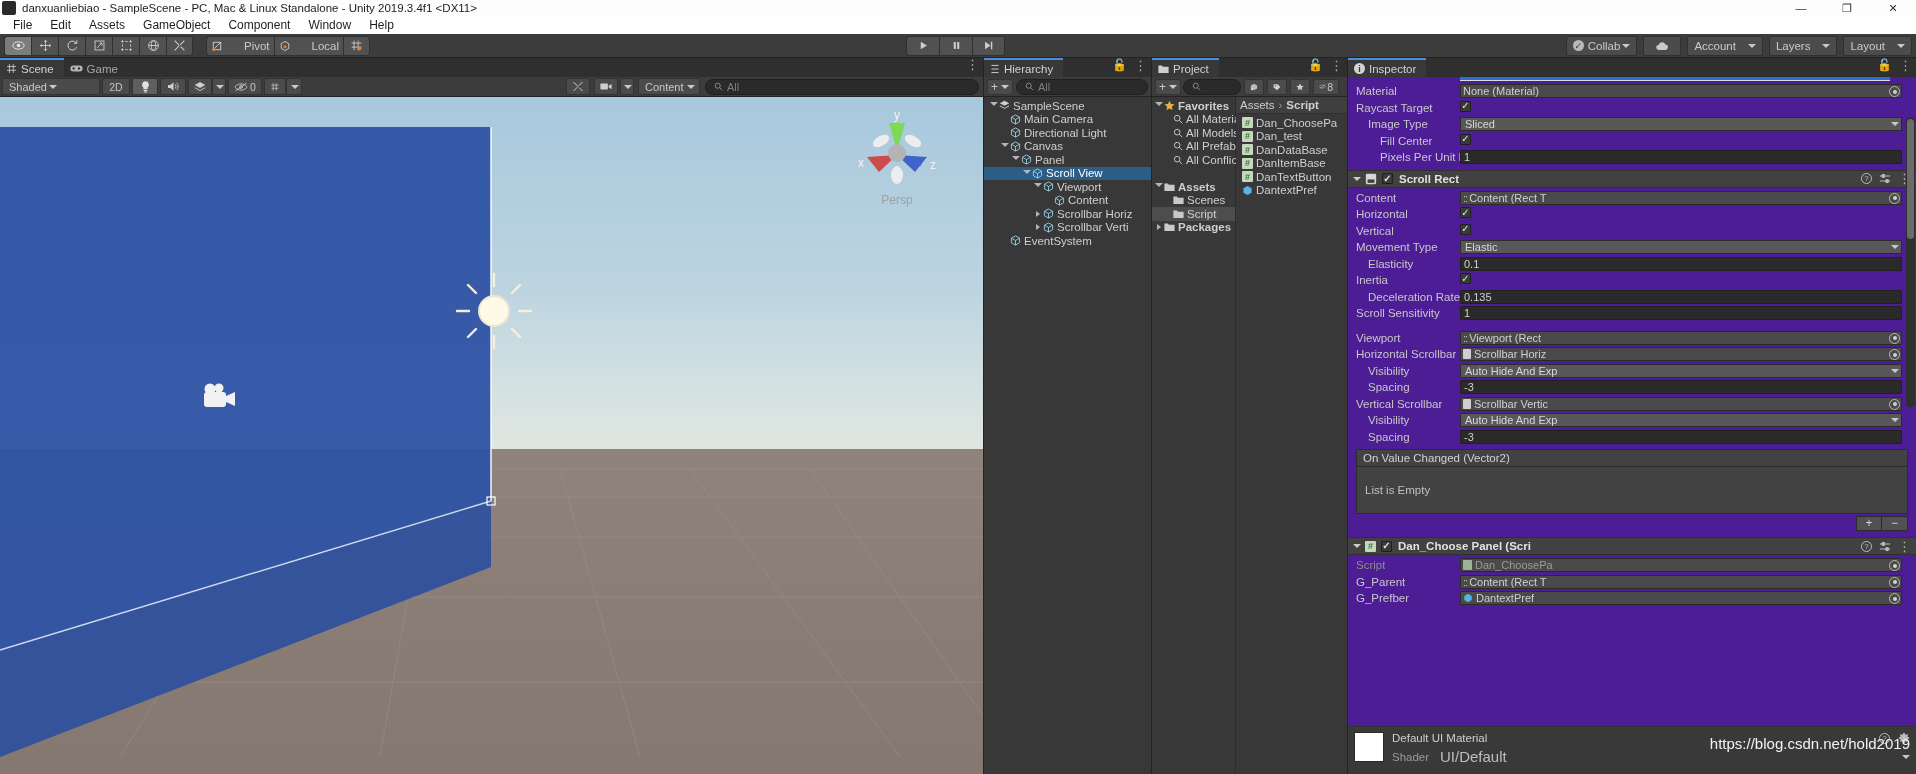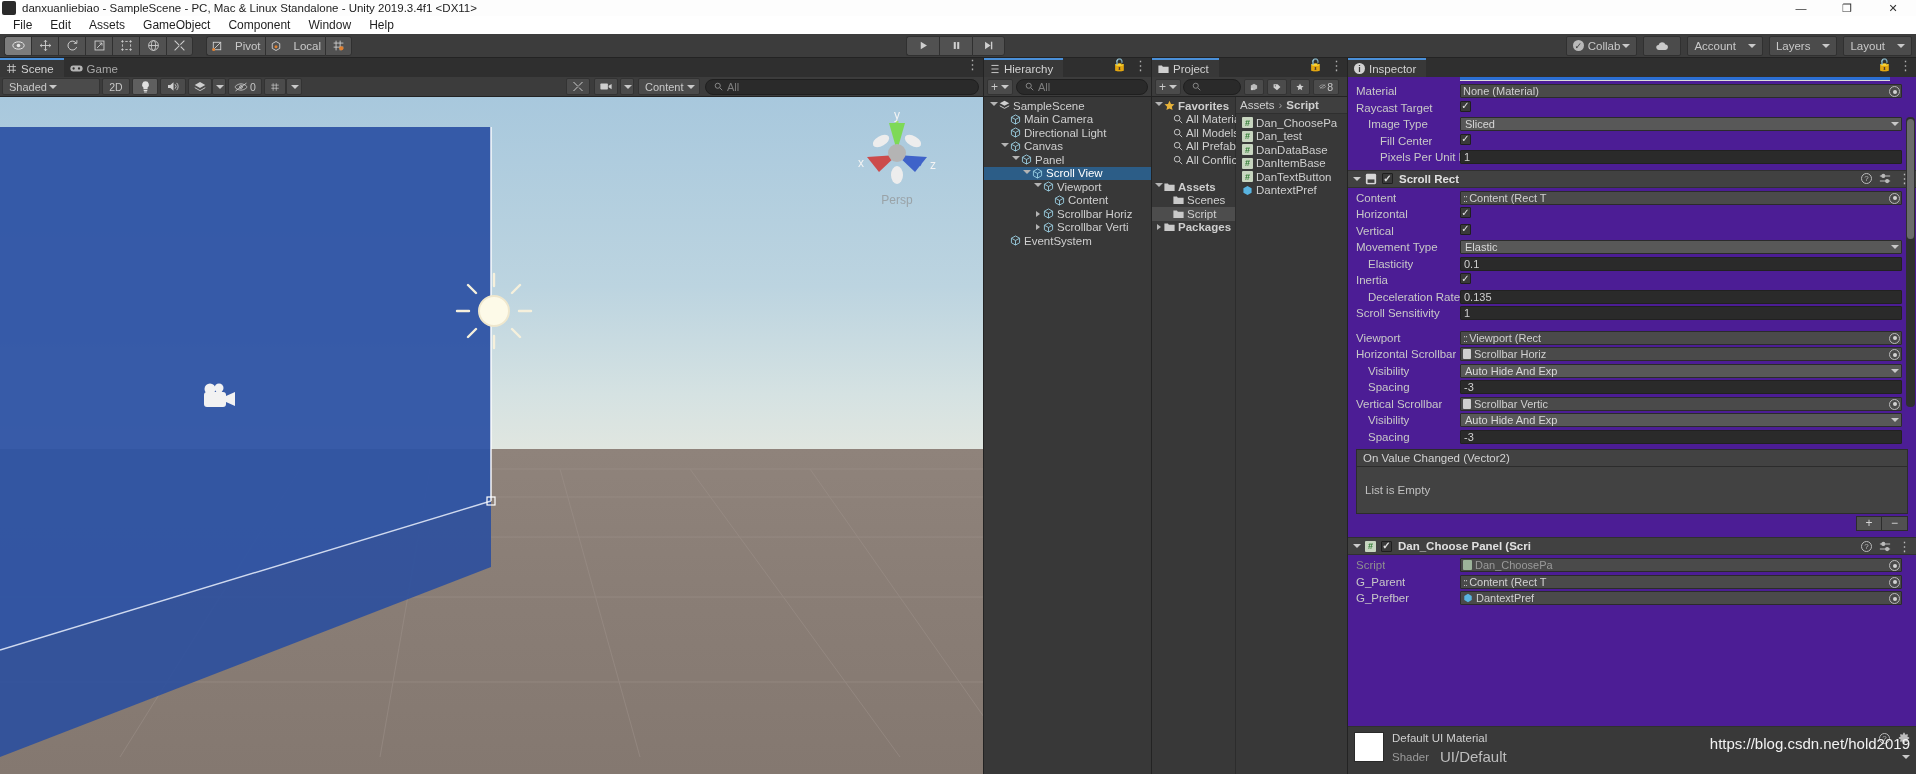--- a/index.html
+++ b/index.html
@@ -45,21 +45,21 @@
     height: 20px; min-width: 27px; background: #515151; border: 1px solid #303030;
     border-right: none; display: flex; align-items: center; justify-content: center;
     color: #c9c9c9; font-size: 11px; padding: 0 4px;
   }
   .tbbtn:last-child { border-right: 1px solid #303030; }
   .tbbtn.first { border-radius: 3px 0 0 3px; }
   .tbbtn.last { border-radius: 0 3px 3px 0; }
   .tbbtn.sel { background: #7c7c7c; }
   .tbbtn svg { display: block; }
   .tbsep { width: 9px; }
-  .pivot-lbl { margin-left: 12px; font-size: 11.5px; }
+  .pivot-lbl { margin-left: 21px; font-size: 11.5px; }
 
   .playgroup { position: absolute; left: 50%; transform: translateX(-52px); display: flex; }
   .playgroup .tbbtn { min-width: 33px; }
 
   .rightgroup { position: absolute; right: 4px; display: flex; align-items: center; }
   .rbtn {
     height: 20px; background: #4b4b4b; border: 1px solid #303030; border-radius: 2px;
     display: flex; align-items: center; padding: 0 6px; margin-left: 6px;
     color: #c9c9c9; font-size: 11.5px; white-space: nowrap;
   }

